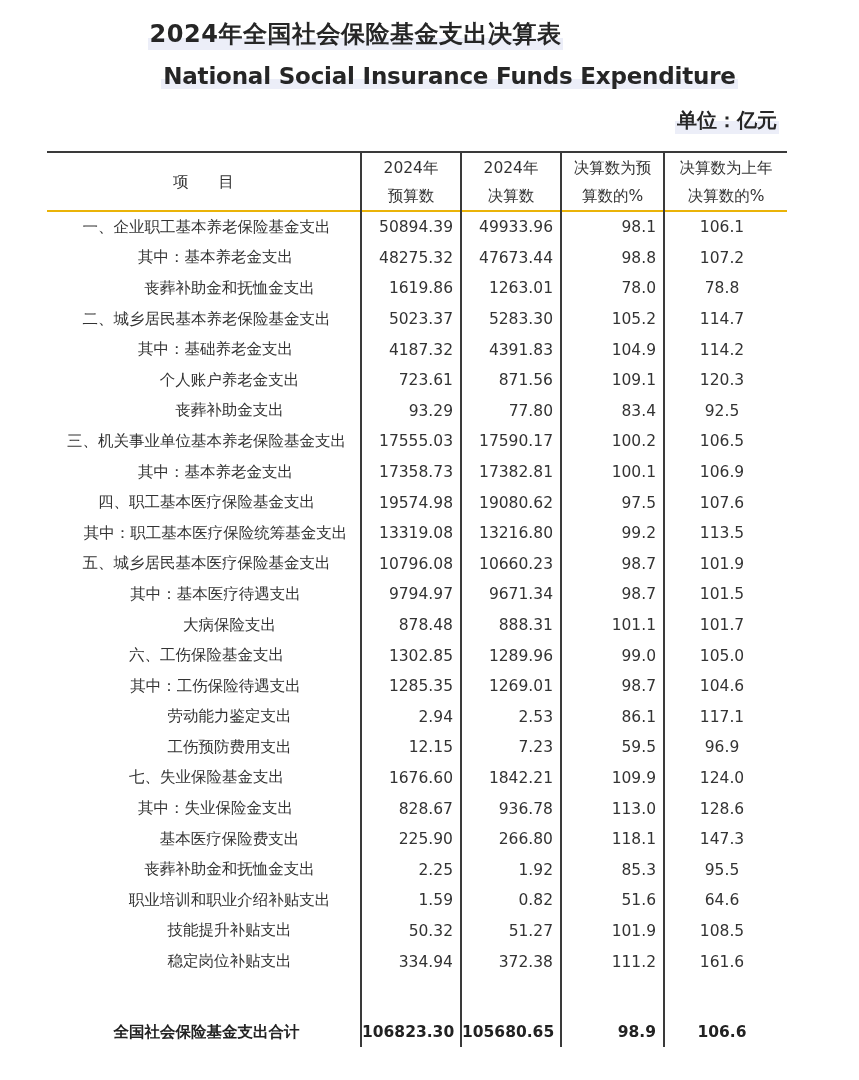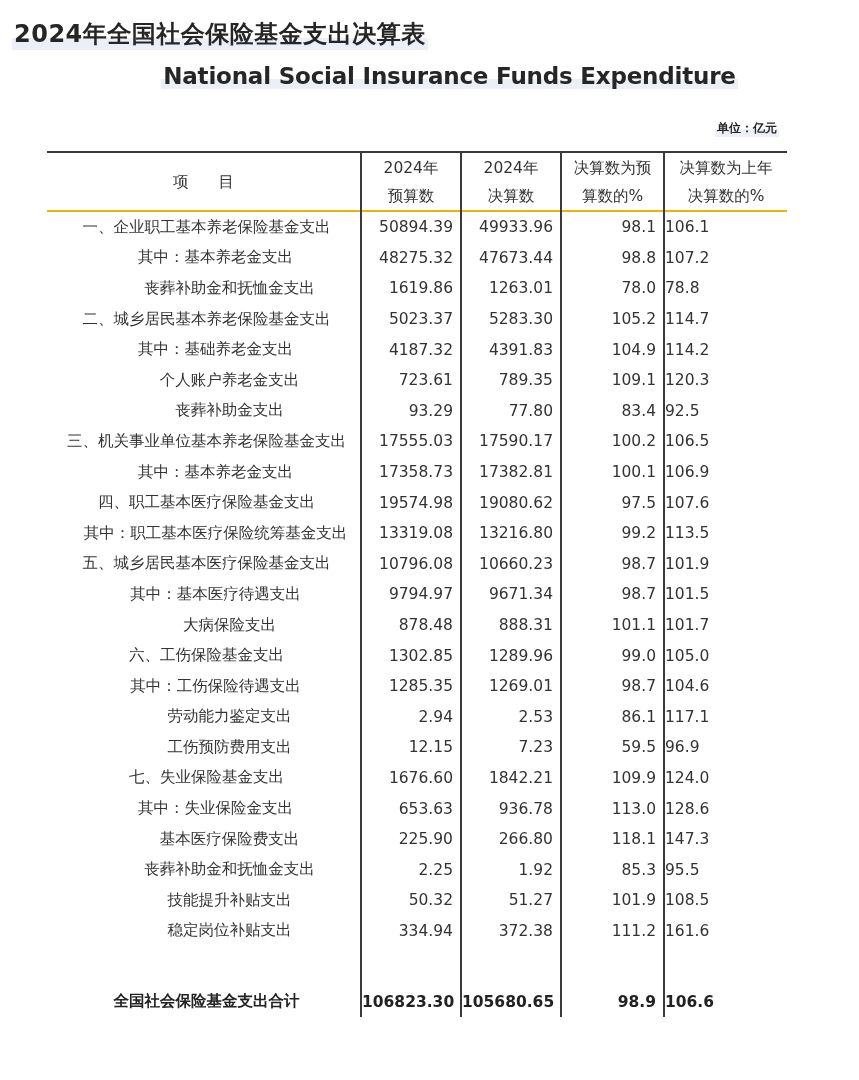--- a/index.html
+++ b/index.html
@@ -11,22 +11,23 @@
       width: 859px;
       height: 1080px;
       overflow: hidden;
       position: relative;
       font-family: "DejaVu Sans", "Liberation Sans", sans-serif;
       color: #2b2b2b;
     }
     .title-cn {
       position: absolute;
       top: 18px;
-      left: 12px;
+      left: 0;
       width: 711px;
+      text-align: center;
     }
     .title-cn span {
       display: inline-block;
       font-size: 24px;
       font-weight: bold;
       color: #262626;
       padding: 0 2px;
       background: linear-gradient(to bottom, transparent 62%, #eceef8 62%);
       letter-spacing: 0.5px;
     }
@@ -42,23 +43,23 @@
       font-size: 23px;
       font-weight: bold;
       color: #262626;
       padding: 0 2px;
       background: linear-gradient(to bottom, transparent 62%, #eceef8 62%);
       letter-spacing: -0.2px;
       margin-left: 40px;
     }
     .unit {
       position: absolute;
-      top: 120px;
+      top: 107px;
       right: 80px;
-      font-size: 12px;
+      font-size: 20px;
       font-weight: bold;
       color: #262626;
       background: linear-gradient(to bottom, transparent 50%, #eceef8 50%);
       padding: 0 2px;
     }
     .table-wrap {
       position: absolute;
       top: 151px;
       left: 47px;
       width: 740px;
@@ -105,21 +106,21 @@
       text-align: center;
       padding-left: 6px;
     }
     td.item.lvl1 { padding-left: 24px; }
     td.item.lvl2 { padding-left: 52px; }
     td.num {
       text-align: right;
       padding-right: 7px;
     }
     td.pct2 {
-      text-align: left;
+      text-align: center;
       padding-right: 8px;
     }
     tr.spacer td { height: 40px; }
     tr.total td {
       font-weight: bold;
       color: #222;
     }
   </style>
 </head>
 <body>
@@ -194,21 +195,21 @@
         <tr>
           <td class="item vline lvl1">其中：基础养老金支出</td>
           <td class="num vline">4187.32</td>
           <td class="num vline">4391.83</td>
           <td class="num vline">104.9</td>
           <td class="pct2">114.2</td>
         </tr>
         <tr>
           <td class="item vline lvl2">个人账户养老金支出</td>
           <td class="num vline">723.61</td>
-          <td class="num vline">789.35</td>
+          <td class="num vline">871.56</td>
           <td class="num vline">109.1</td>
           <td class="pct2">120.3</td>
         </tr>
         <tr>
           <td class="item vline lvl2">丧葬补助金支出</td>
           <td class="num vline">93.29</td>
           <td class="num vline">77.80</td>
           <td class="num vline">83.4</td>
           <td class="pct2">92.5</td>
         </tr>
@@ -291,38 +292,45 @@
         </tr>
         <tr>
           <td class="item vline lvl0">七、失业保险基金支出</td>
           <td class="num vline">1676.60</td>
           <td class="num vline">1842.21</td>
           <td class="num vline">109.9</td>
           <td class="pct2">124.0</td>
         </tr>
         <tr>
           <td class="item vline lvl1">其中：失业保险金支出</td>
-          <td class="num vline">653.63</td>
+          <td class="num vline">828.67</td>
           <td class="num vline">936.78</td>
           <td class="num vline">113.0</td>
           <td class="pct2">128.6</td>
         </tr>
         <tr>
           <td class="item vline lvl2">基本医疗保险费支出</td>
           <td class="num vline">225.90</td>
           <td class="num vline">266.80</td>
           <td class="num vline">118.1</td>
           <td class="pct2">147.3</td>
         </tr>
         <tr>
           <td class="item vline lvl2">丧葬补助金和抚恤金支出</td>
           <td class="num vline">2.25</td>
           <td class="num vline">1.92</td>
           <td class="num vline">85.3</td>
           <td class="pct2">95.5</td>
+        </tr>
+        <tr>
+          <td class="item vline lvl2">职业培训和职业介绍补贴支出</td>
+          <td class="num vline">1.59</td>
+          <td class="num vline">0.82</td>
+          <td class="num vline">51.6</td>
+          <td class="pct2">64.6</td>
         </tr>
         <tr>
           <td class="item vline lvl2">技能提升补贴支出</td>
           <td class="num vline">50.32</td>
           <td class="num vline">51.27</td>
           <td class="num vline">101.9</td>
           <td class="pct2">108.5</td>
         </tr>
         <tr>
           <td class="item vline lvl2">稳定岗位补贴支出</td>

